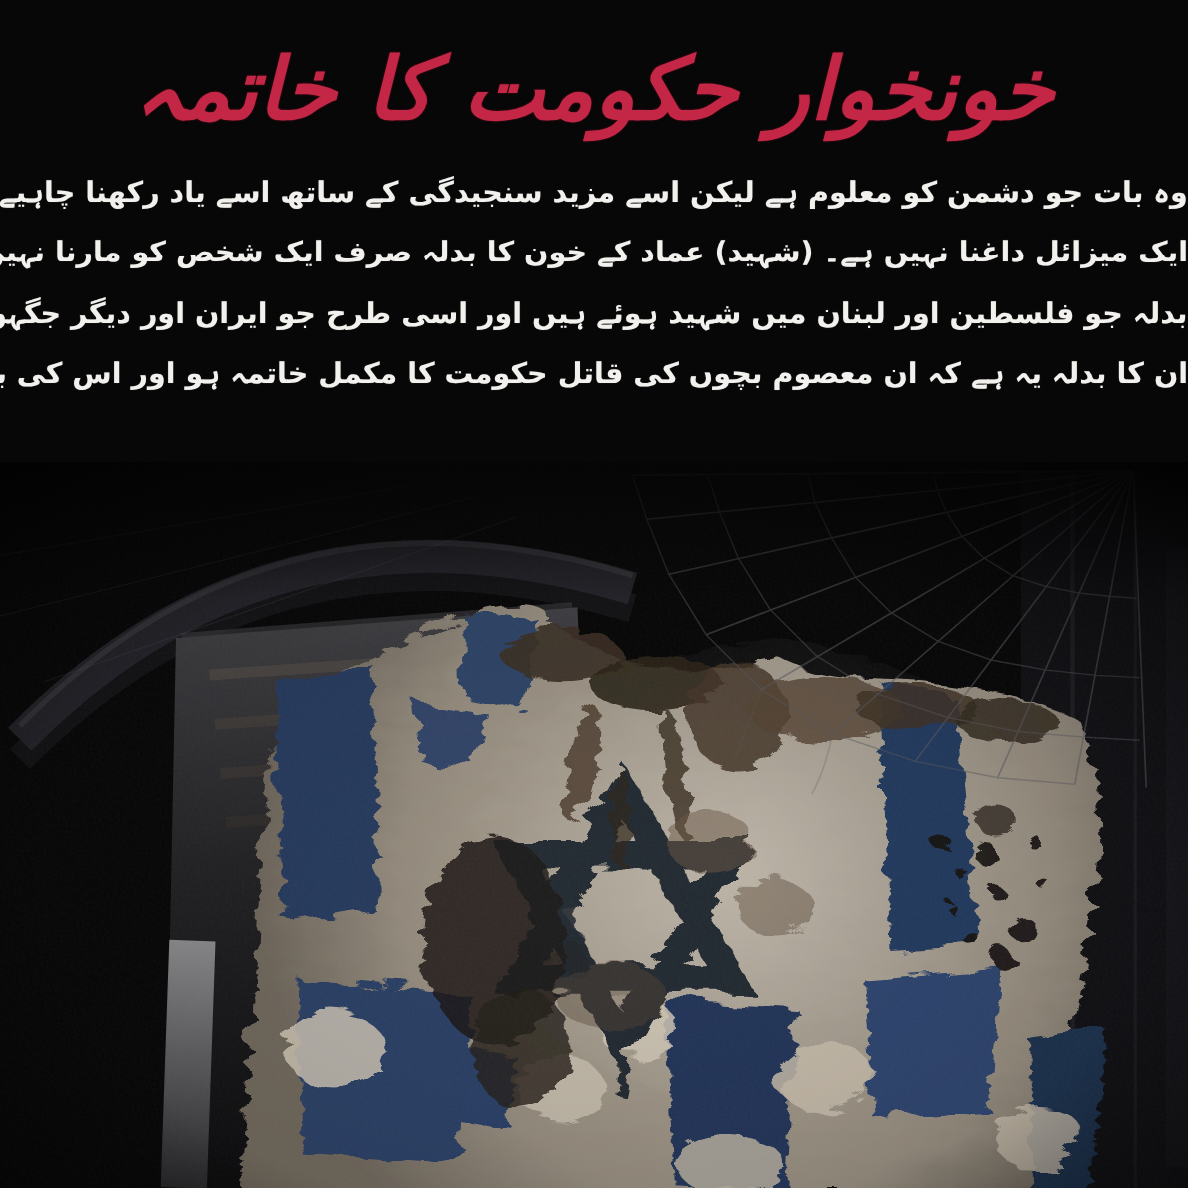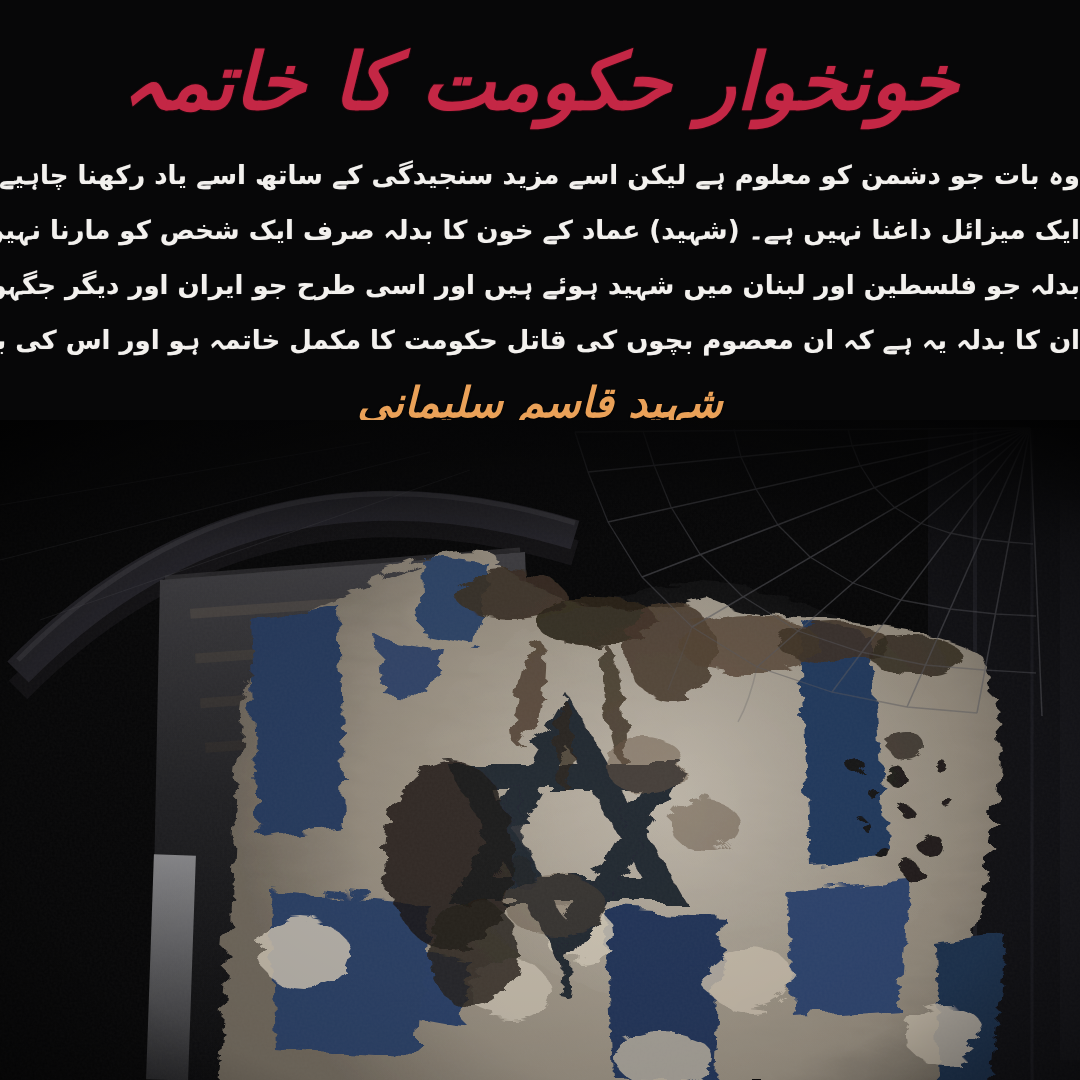--- a/index.html
+++ b/index.html
@@ -37,21 +37,20 @@
 
 <div id="poster">
 
   <div id="title" class="txt">خونخوار حکومت کا خاتمہ</div>
 
   <div id="line1" class="txt quote-line">وہ بات جو دشمن کو معلوم ہے لیکن اسے مزید سنجیدگی کے ساتھ اسے یاد رکھنا چاہیے، وہ یہ ہے کہ (شہید) عماد کے خون کا بدلہ صرف</div>
   <div id="line2" class="txt quote-line">ایک میزائل داغنا نہیں ہے۔ (شہید) عماد کے خون کا بدلہ صرف ایک شخص کو مارنا نہیں ہے۔ (شہید) عماد اور ان تمام شہیدوں کا</div>
   <div id="line3" class="txt quote-line">بدلہ جو فلسطین اور لبنان میں شہید ہوئے ہیں اور اسی طرح جو ایران اور دیگر جگہوں پر صہیونی حکومت کی سازش سے شہید ہوئے ہیں،</div>
   <div id="line4" class="txt quote-line">ان کا بدلہ یہ ہے کہ ان معصوم بچوں کی قاتل حکومت کا مکمل خاتمہ ہو اور اس کی بنیادوں کو اکھاڑ پھینکا جائے۔</div>
 
-  <div id="signature" class="txt">شہید قاسم سلیمانی</div>
   <div id="date" class="txt">15 فروری 2018</div>
 
   <svg id="photo" viewBox="0 420 1080 660" width="1080" height="660" xmlns="http://www.w3.org/2000/svg">
     <defs>
       <linearGradient id="dg" x1="0" y1="552" x2="0" y2="1080" gradientUnits="userSpaceOnUse">
         <stop offset="0" stop-color="#434246"></stop>
           <stop offset="0.45" stop-color="#232326"></stop>
           <stop offset="1" stop-color="#0b0b0d"></stop>
       </linearGradient>
       <linearGradient id="strip" x1="0" y1="855" x2="0" y2="1080" gradientUnits="userSpaceOnUse">

